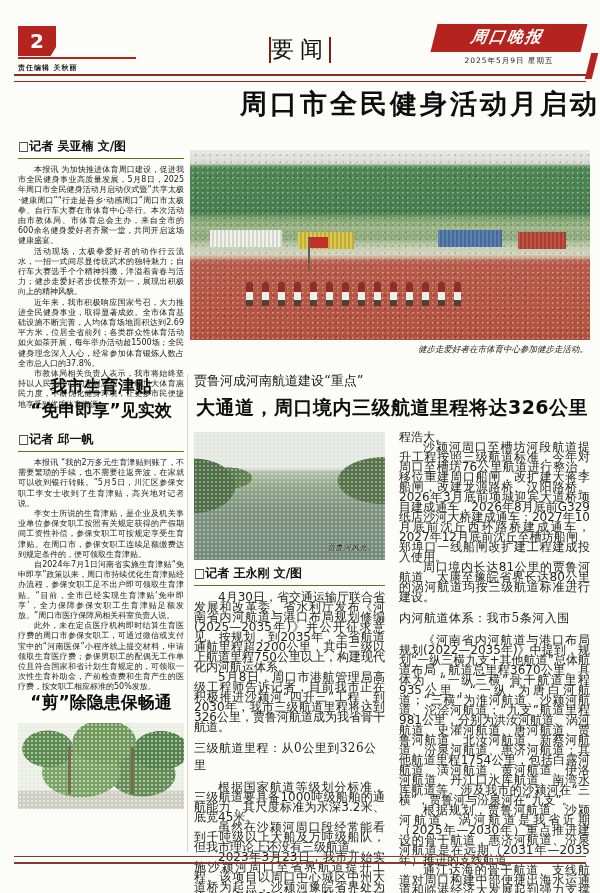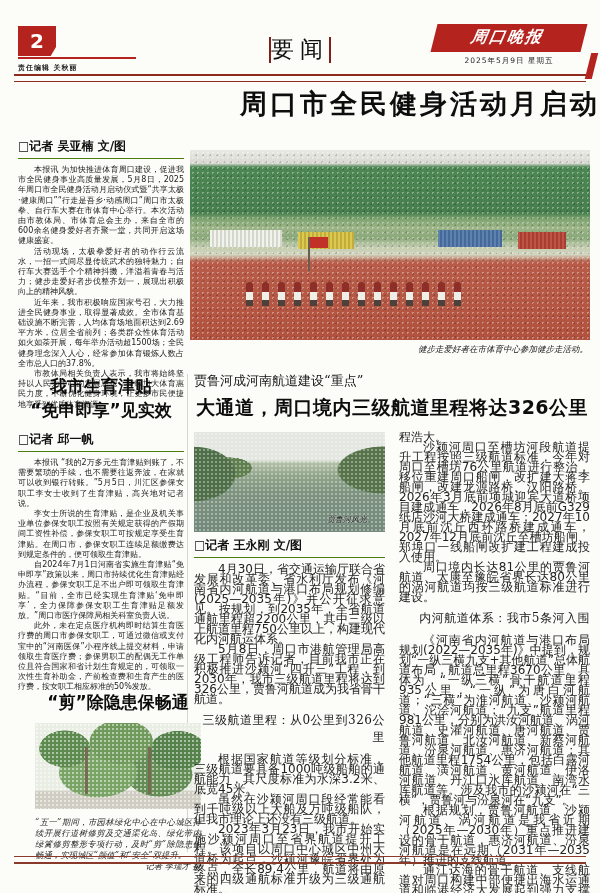--- a/index.html
+++ b/index.html
@@ -47,21 +47,21 @@
   .m{width:7px;height:24px;border-radius:3px 3px 0 0;
      background:linear-gradient(180deg,#8e2e28 0 42%,#efefe9 42% 74%,#4d413b 74% 100%);}
   .flag{position:absolute;left:30%;top:46%;width:18px;height:11px;background:#c23127;}
   .flag::after{content:"";position:absolute;left:-2px;top:0;width:2px;height:34px;background:#6b5c52;}
   .caption1{position:absolute;left:190px;top:344px;width:398px;text-align:right;
             font-family:"DejaVu Serif","Liberation Serif",serif;font-style:italic;font-size:8.5px;color:#222;}
   
   .vdivider{position:absolute;left:187px;top:374px;height:478px;width:1px;background:#d8d4cc;}
   .a2{position:absolute;left:18px;top:374px;width:166px;}
   .subhead-black{font-size:17px;font-weight:bold;text-align:center;line-height:24px;margin:0 0 9px;color:#0d0d0d;}
-  .a3{position:absolute;left:35px;top:690px;width:166px;}
+  .a3{position:absolute;left:18px;top:690px;width:166px;}
   .photo3{position:relative;width:166px;height:86px;margin:7px 0 6px;background:#e9ede3;overflow:hidden;}
   .photo3 .blobs{position:absolute;inset:0;
       background-image:
         radial-gradient(42px 30px at 18% 30%,#5d8a4f 0 60%,transparent 62%),
         radial-gradient(52px 36px at 52% 22%,#6f9a5c 0 60%,transparent 62%),
         radial-gradient(46px 32px at 86% 32%,#55824a 0 60%,transparent 62%),
         radial-gradient(64px 40px at 38% 58%,#7aa465 0 60%,transparent 62%),
         radial-gradient(54px 36px at 75% 60%,#648e55 0 60%,transparent 62%),
         linear-gradient(180deg,transparent 0 78%,#cfccc2 80% 100%);}
   .photo3 .speckle{position:absolute;inset:0;
@@ -72,32 +72,32 @@
   .caption-kai{font-family:"DejaVu Serif","Liberation Serif",serif;font-style:italic;font-size:8.4px;
                line-height:11px;text-align:justify;color:#2a2a2a;}
   .caption-kai .credit{float:right;}
   
   .aw{position:absolute;left:194px;top:372px;width:396px;}
   .kicker{font-family:"DejaVu Serif","Liberation Serif",serif;font-size:13px;color:#111;margin-bottom:5px;}
   .aw-headline{text-align:center;font-size:19px;font-weight:bold;letter-spacing:.5px;color:#0d0d0d;margin-bottom:11px;}
   .aw-cols{display:flex;gap:14px;}
   .colA,.colB{width:191px;}
   .aw .bodycol p{font-size:12px;line-height:10px;}
-  .photo2{position:relative;width:191px;height:100px;overflow:hidden;margin-bottom:5px;
+  .photo2{position:relative;width:191px;height:128px;overflow:hidden;margin-bottom:5px;
       background:linear-gradient(180deg,#e4e7e1 0 28%,#b3c0a8 31%,#90a48a 44%,#7e9480 60%,#72887a 100%);}
   .photo2 .banks{position:absolute;inset:0;
       background-image:
         radial-gradient(70px 46px at 0% 42%,#4e6f48 0 58%,transparent 60%),
         radial-gradient(80px 40px at 100% 38%,#567349 0 58%,transparent 60%),
         radial-gradient(40px 18px at 18% 36%,#5f7f50 0 58%,transparent 60%);}
   .photo2 .speckle{position:absolute;inset:0;
       background-image:radial-gradient(rgba(255,255,255,.35) 1px,transparent 1px);background-size:4px 4px;}
   .photo2-caption{position:absolute;right:10px;bottom:7px;font-family:"DejaVu Serif","Liberation Serif",serif;
       font-style:italic;font-size:8px;color:#1c1c1c;text-shadow:0 0 2px rgba(255,255,255,.9);}
-  .aw-subhead{text-align:right;font-family:"DejaVu Serif","Liberation Serif",serif;font-size:12px;
+  .aw-subhead{text-align:left;font-family:"DejaVu Serif","Liberation Serif",serif;font-size:12px;
       color:#1a1a1a;margin:8px 0;letter-spacing:.5px;}
   .no-indent{text-indent:0 !important;}
   .bottom-rule{position:absolute;left:14px;right:14px;top:856px;height:5px;
       border-top:1px solid #8a3a2a;border-bottom:2.5px solid #8a3a2a;}
 </style>
 </head>
 <body>
 
 <div class="page">
 
@@ -173,24 +173,20 @@
   </div>
 
   <div class="a3">
     <h2 class="subhead-black">“剪”除隐患保畅通</h2>
     <div class="photo3">
       <div class="blobs"></div>
       <div class="speckle"></div>
       <div class="trunk t1"></div>
       <div class="trunk t2"></div>
     </div>
-    <p class="caption-kai">
-      <span>“五一”期间，市园林绿化中心在中心城区持续开展行道树修剪及交通渠化岛、绿化带内绿篱修剪整形专项行动，及时“剪”除隐患保畅通，实现城区“颜值”和“安全”双提升。</span>
-      <span class="credit">记者 李瑞才 摄</span>
-    </p>
   </div>
 
   <div class="aw">
     <div class="kicker">贾鲁河成河南航道建设“重点”</div>
     <div class="aw-headline">大通道，周口境内三级航道里程将达326公里</div>
     <div class="aw-cols">
       <div class="colA">
         <div class="photo2">
           <div class="banks"></div>
           <div class="speckle"></div>

